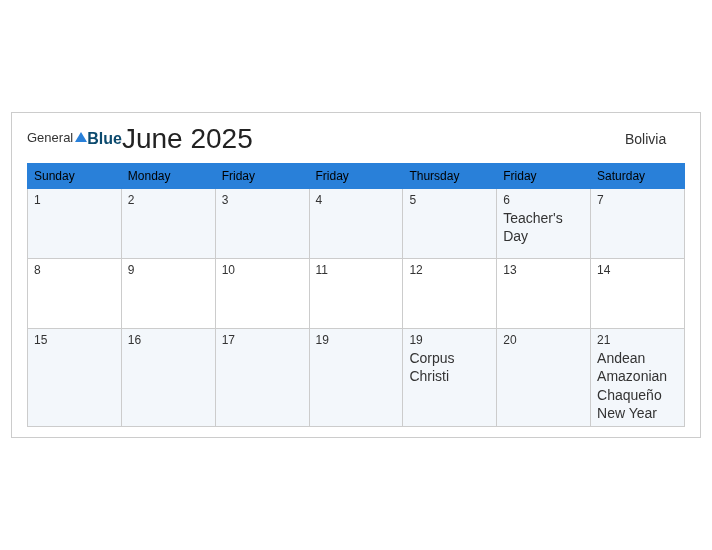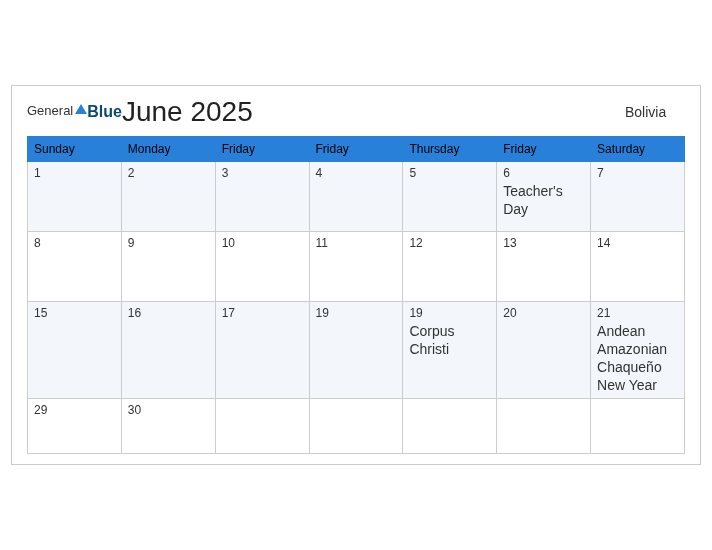--- a/index.html
+++ b/index.html
@@ -191,28 +191,15 @@
           </td>
           <td>
             <span class="day-num">19</span>
           </td>
           <td><span class="day-num">19</span><span class="event">Corpus Christi</span></td>
           <td>
             <span class="day-num">20</span>
           </td>
           <td><span class="day-num">21</span><span class="event">Andean Amazonian Chaqueño New Year</span></td>
         </tr>
-        <tr class="last-row">
-          <td>
-            <span class="day-num">29</span>
-          </td>
-          <td>
-            <span class="day-num">30</span>
-          </td>
-          <td></td>
-          <td></td>
-          <td></td>
-          <td></td>
-          <td></td>
-        </tr>
       </tbody>
   </table>
 </div>
 
 </body></html>

